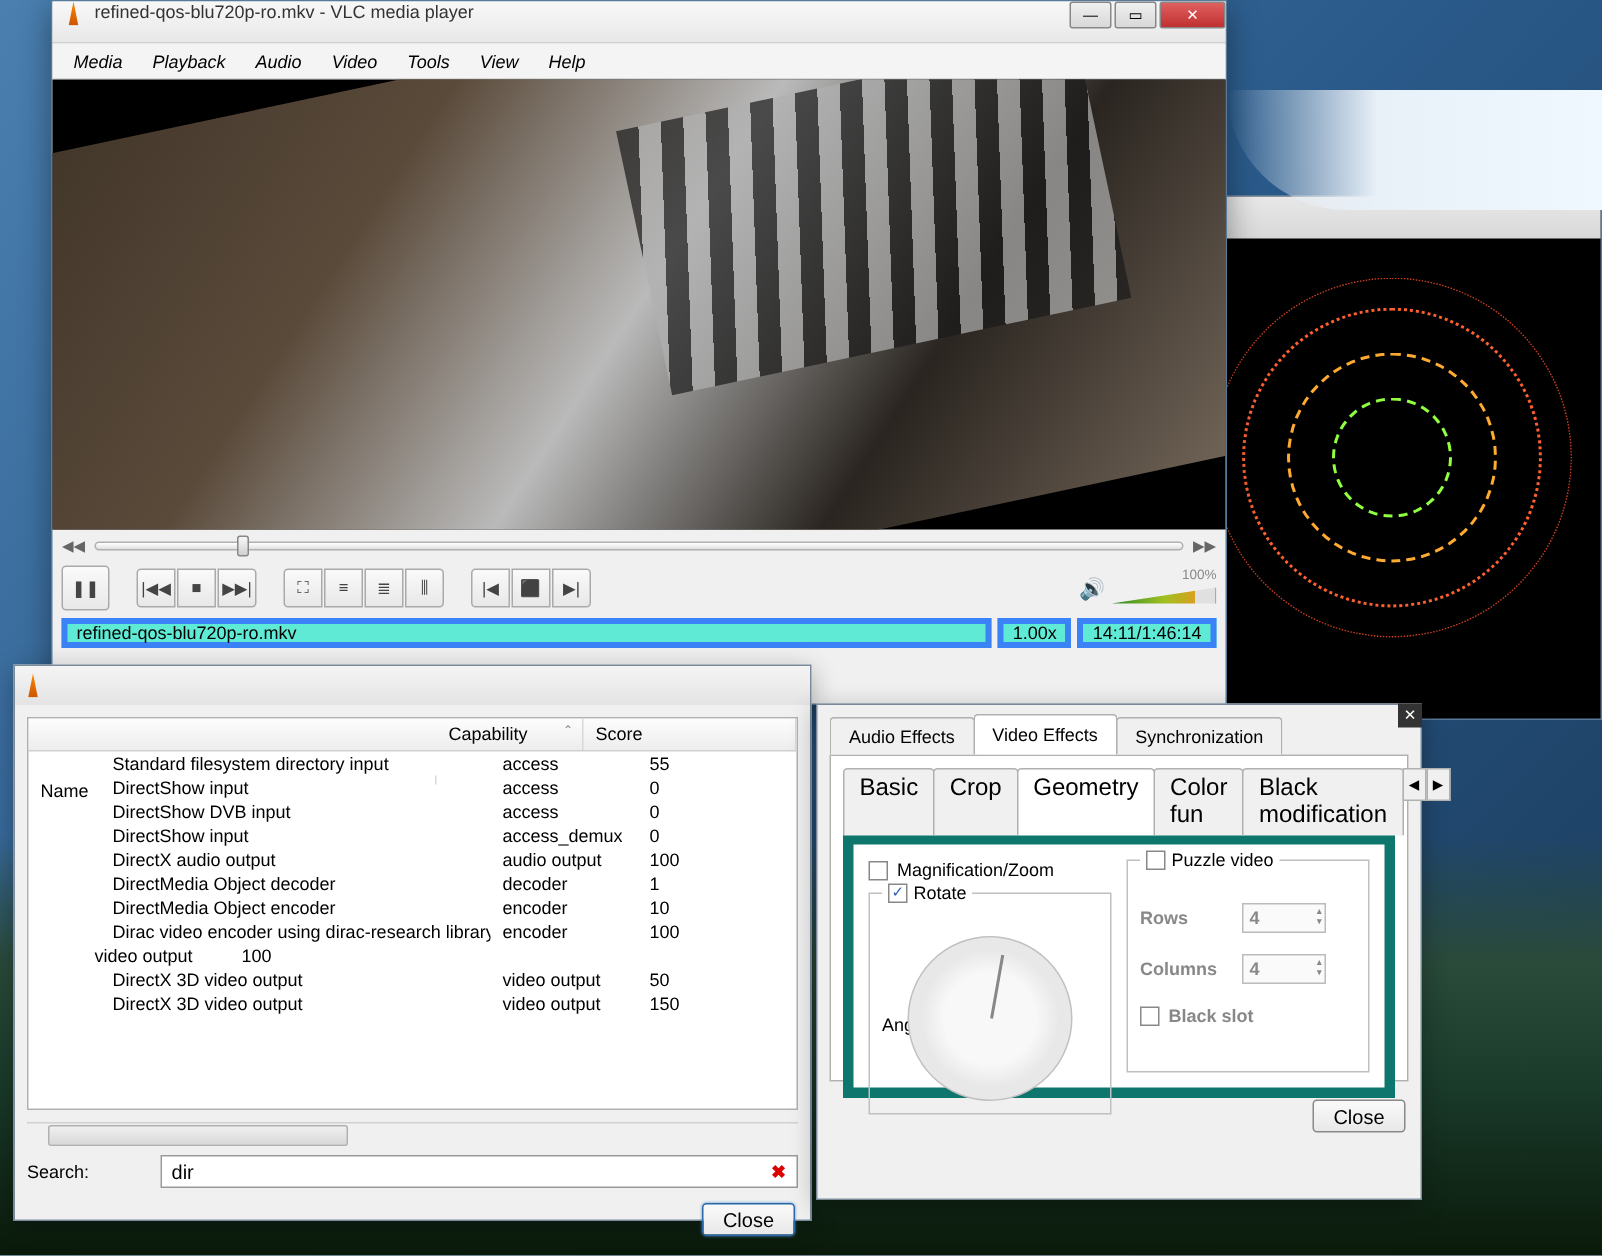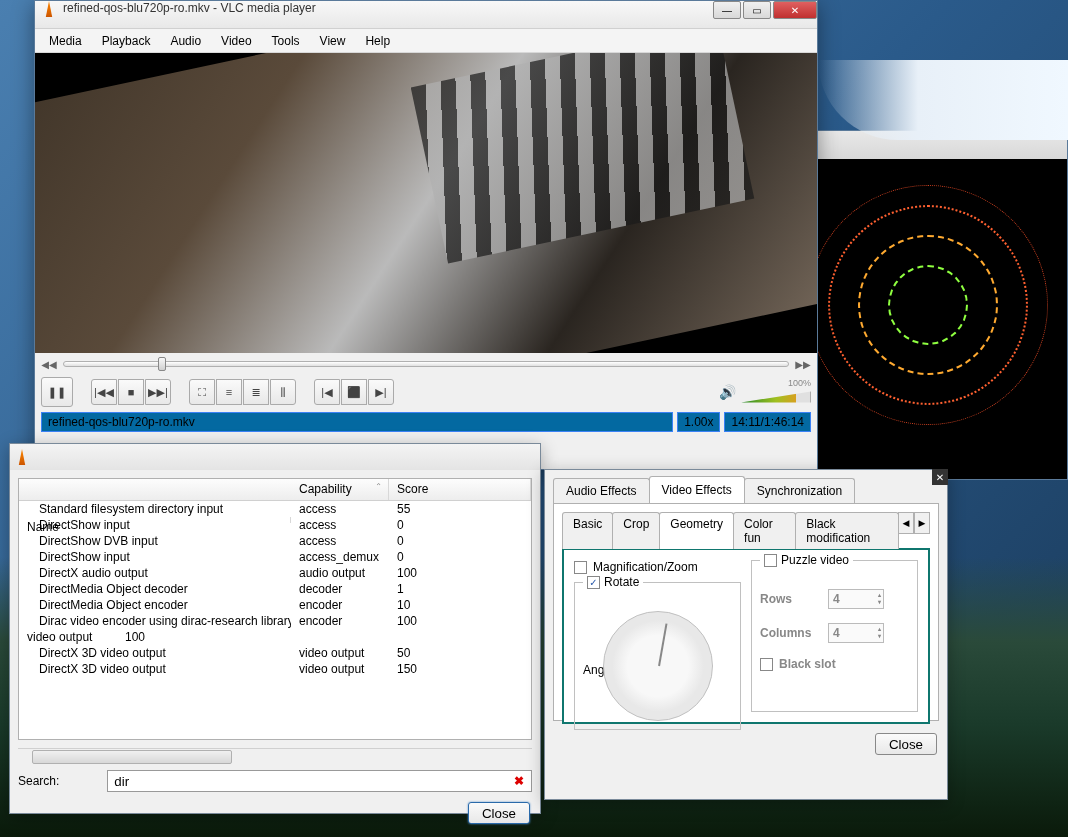--- a/index.html
+++ b/index.html
@@ -9,42 +9,42 @@
 
 
 .vlc-main { position: absolute; top: 0; left: 34px; width: 784px; height: 470px; background: #f0f0f0; border: 1px solid #5a7a9a; box-shadow: 0 5px 20px rgba(0,0,0,0.4); }
 .titlebar { height: 28px; background: linear-gradient(180deg, #f8f8f8, #e8e8e8); display: flex; align-items: flex-start; padding: 0 0 0 6px; border-bottom: 1px solid #d0d0d0; }
 .cone-icon { width: 16px; height: 16px; background: linear-gradient(180deg, #ff8800, #cc5500); clip-path: polygon(50% 0%, 70% 100%, 30% 100%); margin-right: 6px; }
 .titlebar-text { flex: 1; color: #333; font-size: 12px; }
 .win-btns { display: flex; }
 .win-btn { width: 28px; height: 18px; border: 1px solid #888; background: linear-gradient(180deg, #f0f0f0, #d8d8d8); margin-left: 2px; display: flex; align-items: center; justify-content: center; font-size: 10px; cursor: pointer; border-radius: 2px; }
 .win-btn.close { background: linear-gradient(180deg, #e06060, #c03030); color: #fff; width: 44px; }
 .menubar { height: 24px; background: #f4f4f4; display: flex; align-items: center; padding: 0 4px; border-bottom: 1px solid #d8d8d8; }
-.menu-item { padding: 3px 10px; cursor: pointer; }
+.menu-item { padding: 3px 10px; cursor: pointer; font-style: italic; }
 .video-area { height: 300px; background: #000; position: relative; overflow: hidden; }
 .video-frame { position: absolute; width: 120%; height: 120%; left: -10%; top: -10%; transform: rotate(-12deg); background: linear-gradient(135deg, #3a3025 0%, #5a4a3a 30%, #bababa 50%, #2a2520 70%, #8a7a6a 100%); }
 .video-stripes { position: absolute; right: 10%; top: 0; width: 40%; height: 60%; background: repeating-linear-gradient(100deg, #1a1a1a 0px, #1a1a1a 15px, #b0b0b0 15px, #b0b0b0 30px); transform: rotate(-12deg); opacity: 0.7; }
 .seek-row { height: 22px; display: flex; align-items: center; padding: 0 6px; gap: 6px; }
 .seek-btn { width: 16px; height: 14px; font-size: 10px; color: #666; background: none; border: none; cursor: pointer; }
 .seek-track { flex: 1; height: 6px; background: linear-gradient(180deg, #fff, #e0e0e0); border: 1px solid #b0b0b0; border-radius: 3px; position: relative; }
 .seek-thumb { position: absolute; left: 13%; top: -5px; width: 8px; height: 14px; background: linear-gradient(180deg, #f8f8f8, #d0d0d0); border: 1px solid #888; border-radius: 2px; }
 .controls-row { height: 34px; display: flex; align-items: center; padding: 0 6px; gap: 3px; }
 .ctrl-btn { width: 26px; height: 26px; background: linear-gradient(180deg, #fafafa, #e8e8e8); border: 1px solid #aaa; border-radius: 3px; display: flex; align-items: center; justify-content: center; cursor: pointer; font-size: 11px; color: #444; }
 .ctrl-btn.play { width: 32px; height: 30px; }
 .ctrl-group { display: flex; gap: 1px; }
 .ctrl-group .ctrl-btn { border-radius: 0; }
 .ctrl-group .ctrl-btn:first-child { border-radius: 3px 0 0 3px; }
 .ctrl-group .ctrl-btn:last-child { border-radius: 0 3px 3px 0; }
 .ctrl-gap { width: 12px; }
 .vol-area { margin-left: auto; display: flex; align-items: center; gap: 4px; }
 .vol-icon { font-size: 14px; color: #888; }
 .vol-pct { font-size: 9px; color: #888; }
 .vol-tri { width: 70px; height: 18px; background: linear-gradient(90deg, #2a8a2a 0%, #a0c020 50%, #d8a020 80%, #e0e0e0 80%); clip-path: polygon(0% 80%, 100% 20%, 100% 80%); border: 1px solid #aaa; }
 .status-row { height: 26px; display: flex; align-items: center; padding: 3px 6px; gap: 4px; }
-.status-field { background: #0369a1; border: 1px solid #3b82f6; padding: 2px 6px; height: 20px; display: flex; align-items: center; }
+.status-field { background: #5eead4; border: 4px solid #3b82f6; padding: 2px 6px; height: 20px; display: flex; align-items: center; }
 .status-file { flex: 1; }
 
 
 .visualizer { position: absolute; top: 130px; right: 0; width: 280px; height: 350px; background: #000; border: 1px solid #5a7a9a; z-index: -1; }
 .vis-titlebar { height: 28px; background: linear-gradient(180deg, #e8e8e8, #d8d8d8); }
 .vis-rings { position: absolute; top: 50%; left: 50%; width: 240px; height: 240px; margin: -120px 0 0 -120px; }
 .ring { position: absolute; border-radius: 50%; border: 2px dashed; }
 .ring.r1 { width: 80px; height: 80px; top: 80px; left: 80px; border-color: #8fff40; }
 .ring.r2 { width: 140px; height: 140px; top: 50px; left: 50px; border-color: #ffaa30; }
 .ring.r3 { width: 200px; height: 200px; top: 20px; left: 20px; border-color: #ff6030; border-style: dotted; }
@@ -54,21 +54,21 @@
 .plugins { position: absolute; top: 443px; left: 9px; width: 532px; height: 371px; background: #f0f0f0; border: 1px solid #7a8a9a; box-shadow: 0 4px 16px rgba(0,0,0,0.3); }
 .dlg-titlebar { height: 26px; background: linear-gradient(180deg, #f4f4f4, #e4e4e4); display: flex; align-items: center; padding: 0 4px; }
 .table-box { margin: 8px; height: 262px; background: #fff; border: 1px solid #b0b0b0; overflow: hidden; }
 .table-header { height: 22px; background: linear-gradient(180deg, #fdfdfd, #ededed); border-bottom: 1px solid #d0d0d0; display: flex; }
 .th { padding: 3px 8px; border-right: 1px solid #d8d8d8; font-weight: normal; }
 .th.name { width: 272px; margin-top: 38px; }
 .th.cap { width: 98px; position: relative; }
 .th.cap::after { content: "⌃"; position: absolute; right: 6px; color: #888; font-size: 8px; }
 .th.score { flex: 1; }
 .table-body { }
-.tr { display: flex; height: 16px; align-items: center; }
+.tr { display: flex; height: 16px; align-items: center; padding-left: 36px; }
 .td { padding: 0 8px; overflow: hidden; white-space: nowrap; }
 .td.name { width: 272px; padding-left: 20px; }
 .td.cap { width: 98px; }
 .td.score { flex: 1; }
 .hscroll { height: 16px; background: #f0f0f0; border-top: 1px solid #d0d0d0; position: relative; margin: 0 8px; }
 .hscroll-thumb { position: absolute; left: 14px; width: 200px; height: 14px; top: 1px; background: linear-gradient(180deg, #f0f0f0, #d8d8d8); border: 1px solid #b0b0b0; border-radius: 2px; }
 .search-row { display: flex; align-items: center; padding: 6px 8px; gap: 6px; }
 .search-input { flex: 1; height: 22px; background: #fff; border: 1px solid #999; padding: 2px 24px 2px 6px; position: relative; margin-left: 42px; }
 .search-clear { position: absolute; right: 16px; color: #d00; font-weight: bold; cursor: pointer; }
 .dlg-buttons { display: flex; justify-content: flex-end; padding: 4px 10px 8px; }
@@ -76,25 +76,25 @@
 .dlg-btn.default { border: 1px solid #2a6aaa; box-shadow: 0 0 2px #4a8aca; }
 
 
 .effects { position: absolute; top: 469px; left: 544px; width: 404px; height: 331px; background: #f0f0f0; border: 1px solid #7a8a9a; box-shadow: 0 4px 16px rgba(0,0,0,0.3); }
 .effects-close-x { position: absolute; top: -1px; right: -1px; width: 16px; height: 16px; background: #333; color: #fff; font-size: 10px; display: flex; align-items: center; justify-content: center; cursor: pointer; }
 .tab-row { display: flex; padding: 8px 8px 0; gap: 0; position: relative; }
 .tab { padding: 5px 12px; background: #f0f0f0; border: 1px solid #b0b0b0; border-bottom: none; border-radius: 3px 3px 0 0; margin-right: -1px; cursor: pointer; position: relative; }
 .tab.active { background: #fff; z-index: 2; padding-top: 6px; margin-top: -2px; }
 .tab-content { margin: 0 8px 8px; background: #fff; border: 1px solid #b0b0b0; padding: 8px; height: 218px; }
 .subtab-row { display: flex; margin-bottom: -1px; position: relative; }
-.subtab { padding: 4px 10px; background: #f0f0f0; border: 1px solid #b0b0b0; border-bottom: none; border-radius: 3px 3px 0 0; margin-right: -1px; cursor: pointer; font-size: 12px; }
+.subtab { padding: 4px 10px; background: #f0f0f0; border: 1px solid #b0b0b0; border-bottom: none; border-radius: 3px 3px 0 0; margin-right: -1px; cursor: pointer; font-size: 16px; }
 .subtab.active { background: #fff; z-index: 2; position: relative; }
 .subtab-arrows { margin-left: auto; display: flex; }
 .subtab-arrow { width: 16px; height: 22px; border: 1px solid #b0b0b0; background: #f0f0f0; display: flex; align-items: center; justify-content: center; font-size: 9px; cursor: pointer; }
-.subtab-content { border: 2px solid #0f766e; background: #fff; padding: 10px; height: calc(100% - 24px); display: flex; gap: 10px; }
+.subtab-content { border: 7px solid #0f766e; background: #fff; padding: 10px; height: calc(100% - 24px); display: flex; gap: 10px; }
 .group-box { border: 1px solid #c0c0c0; padding: 8px; flex: 1; position: relative; }
 .group-check { position: absolute; top: -8px; left: 8px; background: #fff; padding: 0 4px; display: flex; align-items: center; gap: 4px; }
 .checkbox { width: 13px; height: 13px; border: 1px solid #888; background: #fff; display: inline-flex; align-items: center; justify-content: center; font-size: 10px; color: #2a5aaa; }
 .dial { width: 110px; height: 110px; border-radius: 50%; background: radial-gradient(circle, #f8f8f8 40%, #e8e8e8 60%); border: 1px solid #c0c0c0; margin: 20px auto 0; position: relative; }
 .dial::before { content: ""; position: absolute; inset: -8px; border-radius: 50%; background: repeating-conic-gradient(#888 0deg 1deg, transparent 1deg 6deg); z-index: -1; }
 .dial-needle { position: absolute; left: 50%; top: 10%; width: 2px; height: 40%; background: #888; transform-origin: bottom; transform: rotate(10deg); }
 .angle-label { position: absolute; left: 8px; top: 55%; }
 .puzzle-controls { margin-top: 20px; color: #888; font-weight: bold; }
 .puzzle-row { display: flex; align-items: center; margin-bottom: 14px; gap: 8px; }
 .puzzle-row label { width: 60px; }

